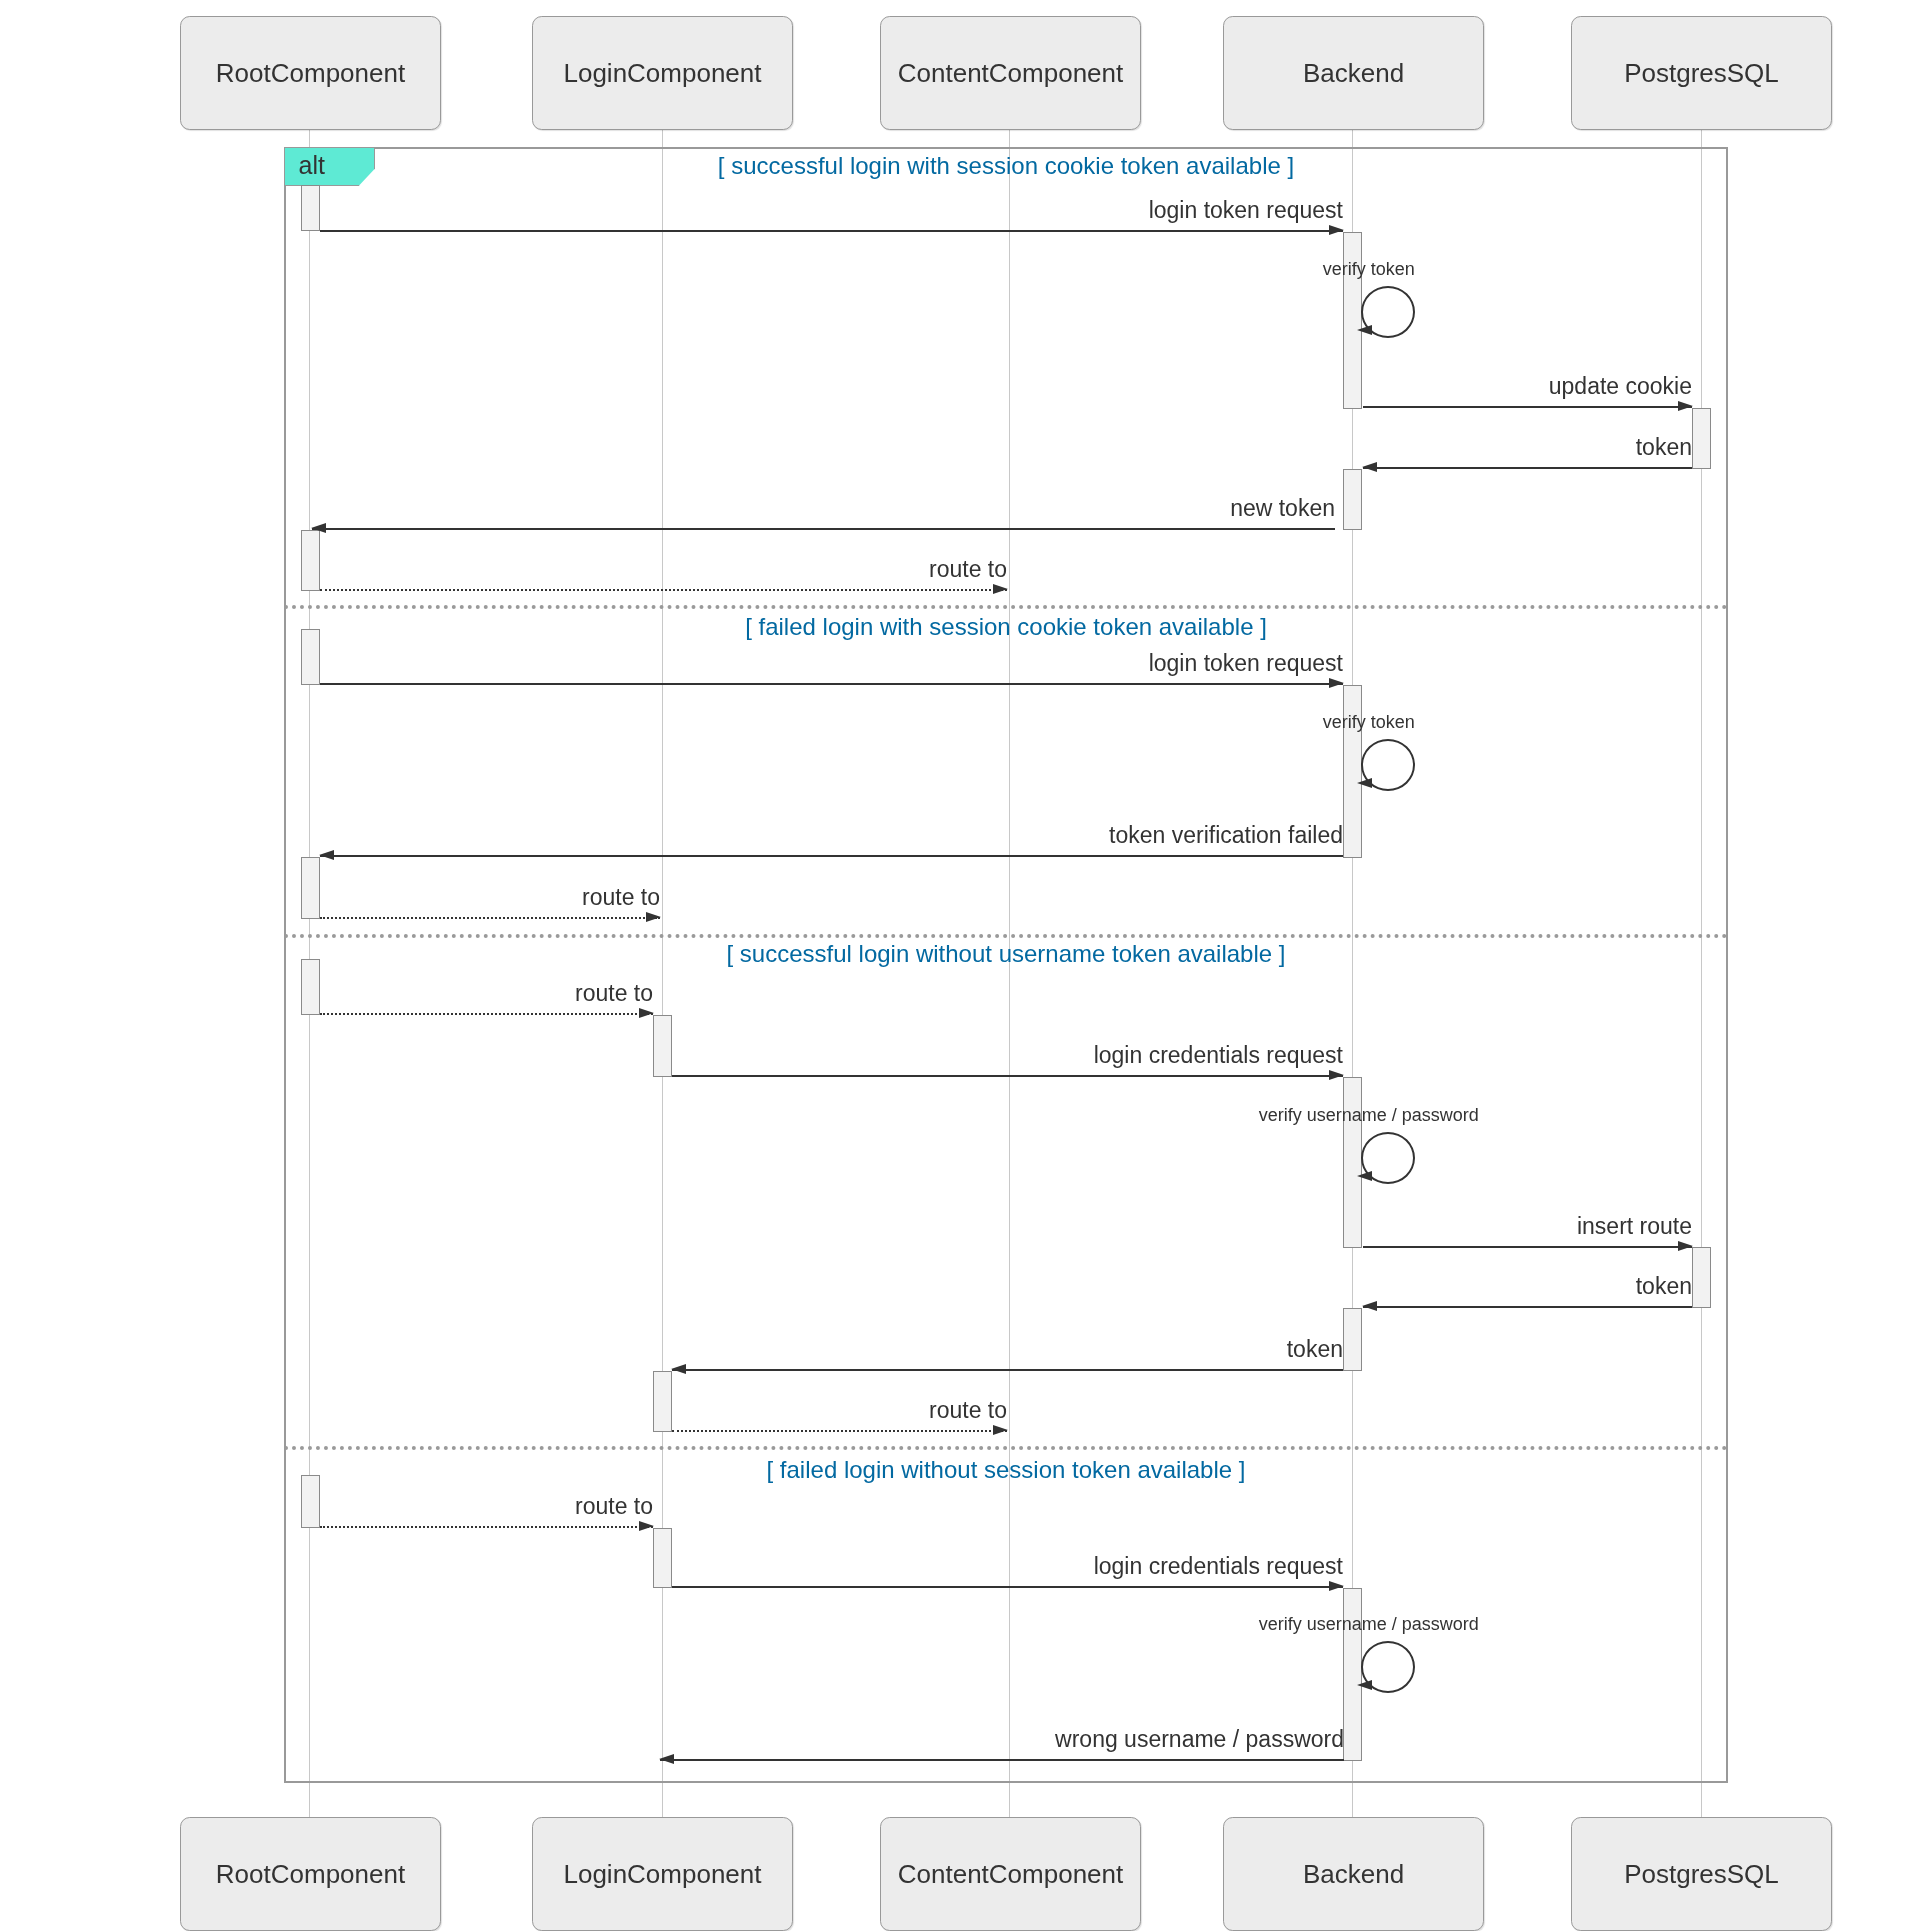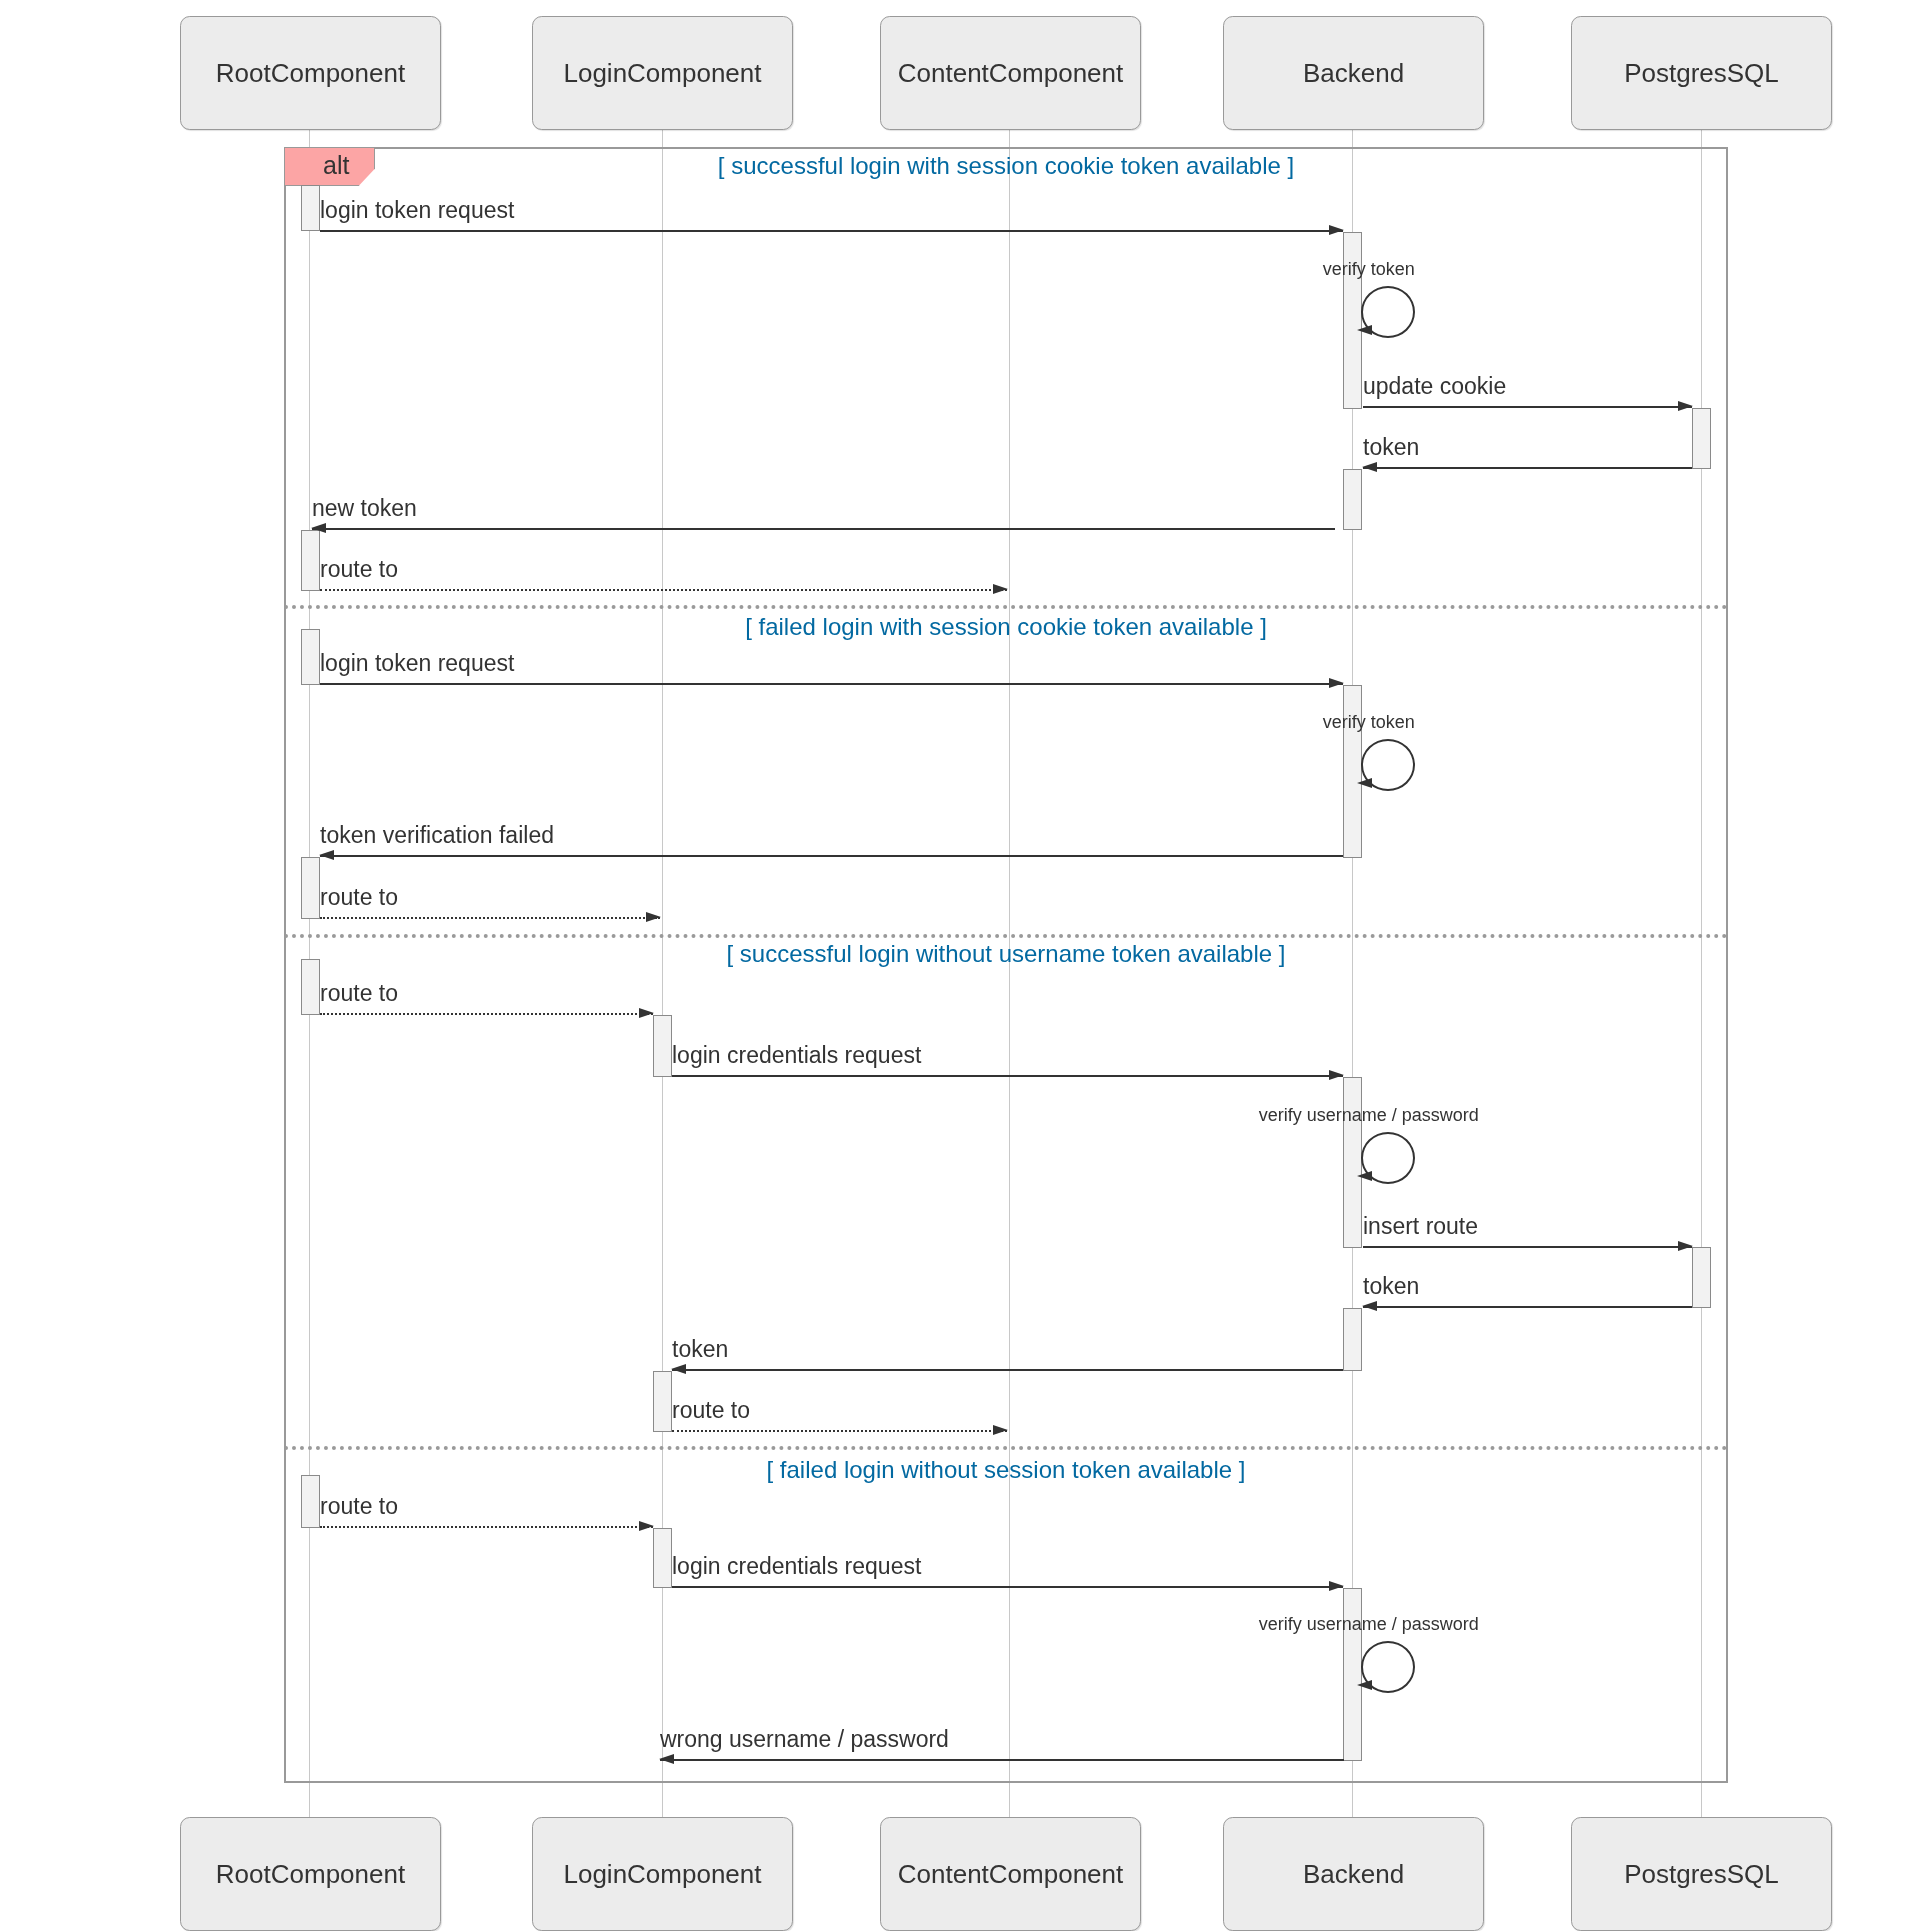--- a/index.html
+++ b/index.html
@@ -12,32 +12,32 @@
     position:absolute; width:261px; height:114px; box-sizing:border-box;
     background:#ececec; border:1.9px solid #999; border-radius:9.7px;
     display:flex; align-items:center; justify-content:center;
     font-size:26px; color:#333; box-shadow:1px 1px 1px rgba(0,0,0,.12);
   }
   .lifeline { position:absolute; top:130px; height:1687px; width:0; border-left:1.9px solid #c8c8c8; }
   
   .frame { position:absolute; left:244px; top:147px; width:1444px; height:1636px; box-sizing:border-box; border:2.9px solid #999; }
   .frame-label {
     position:absolute; left:244px; top:147px; width:91px; height:39px; box-sizing:border-box;
-    background:#fca5a5; border:1.9px solid #999; font-size:25px; color:#333;
-    padding:2.9px 0 0 13.5px; clip-path:polygon(0 0,100% 0,100% 55%,82% 100%,0 100%);text-align:center;
+    background:#5eead4; border:1.9px solid #999; font-size:25px; color:#333;
+    padding:2.9px 0 0 13.5px; clip-path:polygon(0 0,100% 0,100% 55%,82% 100%,0 100%);
   }
   .section-label { position:absolute; transform:translateX(-50%); white-space:nowrap; font-size:24px; color:#0369a1; }
   .divider { position:absolute; left:244px; width:1444px; height:0; border-top:4.8px dotted #9a9a9a; }
   
   .act { position:absolute; width:19.3px; box-sizing:border-box; background:#f2f2f2; border:1.9px solid #8a8a8a; }
   
   .msg { position:absolute; height:2.9px; font-size:23px; }
   .msg .line { position:absolute; left:0; right:0; top:0; border-top:2.9px solid #333; }
   .msg.dotted .line { border-top:2.9px dotted #333; }
-  .msg .mlabel { position:absolute; left:0; right:0; bottom:8.7px; text-align:left; white-space:nowrap; color:#333; }
+  .msg .mlabel { position:absolute; left:0; right:0; bottom:8.7px; text-align:right; white-space:nowrap; color:#333; }
   .head { position:absolute; width:0; height:0; border-top:5.8px solid transparent; border-bottom:5.8px solid transparent; }
   .msg .head { top:-4.8px; }
   .msg .head.r { right:-1px; border-left:15.4px solid #333; }
   .msg .head.l { left:-1px; border-right:15.4px solid #333; }
   
   .loop { position:absolute; font-size:18px; }
   .loop .circle { display:block; width:54px; height:52px; box-sizing:border-box; border:2.9px solid #333; border-radius:50%; }
   .loop .head { left:-3.9px; bottom:2.9px; border-right:15.4px solid #333; }
   .loop .mlabel { position:absolute; bottom:58px; left:7.7px; transform:translateX(-50%); white-space:nowrap; color:#333; }
 </style>

